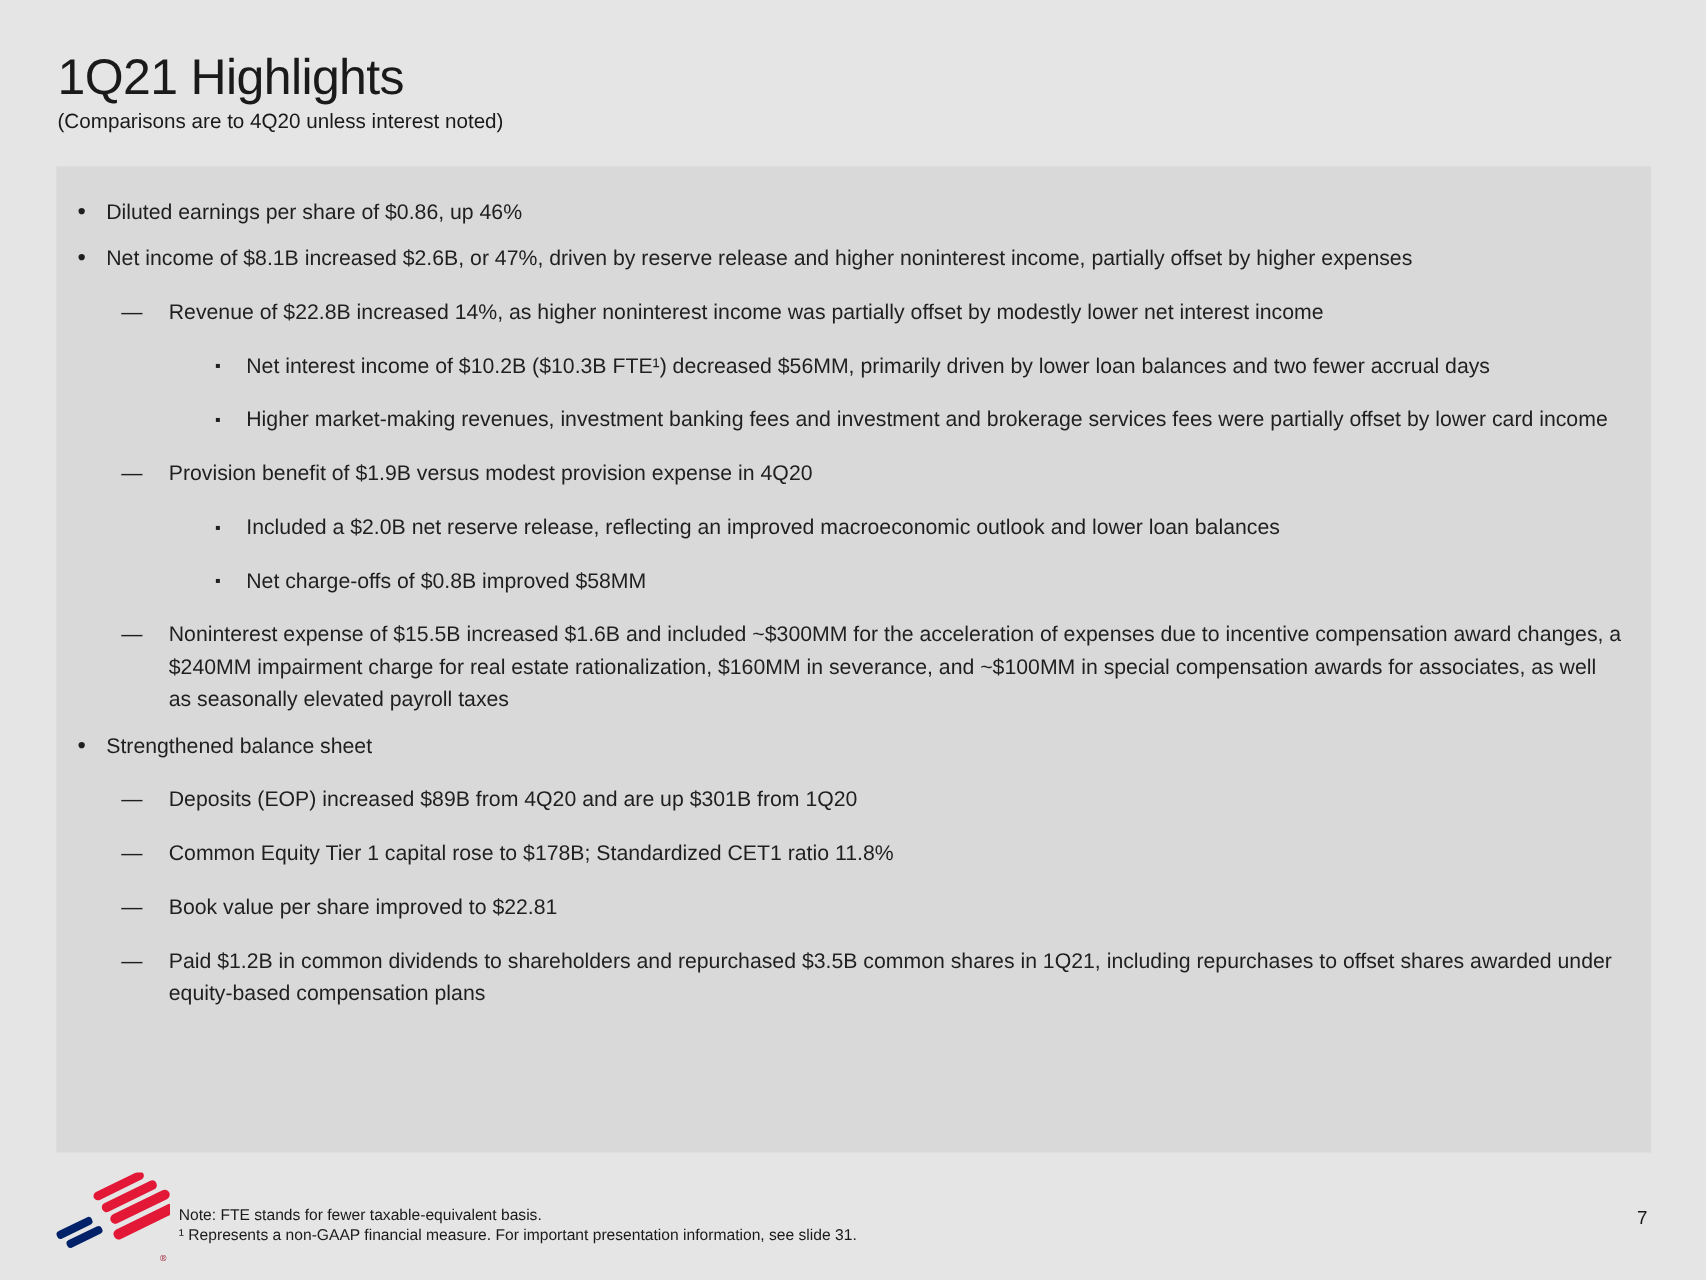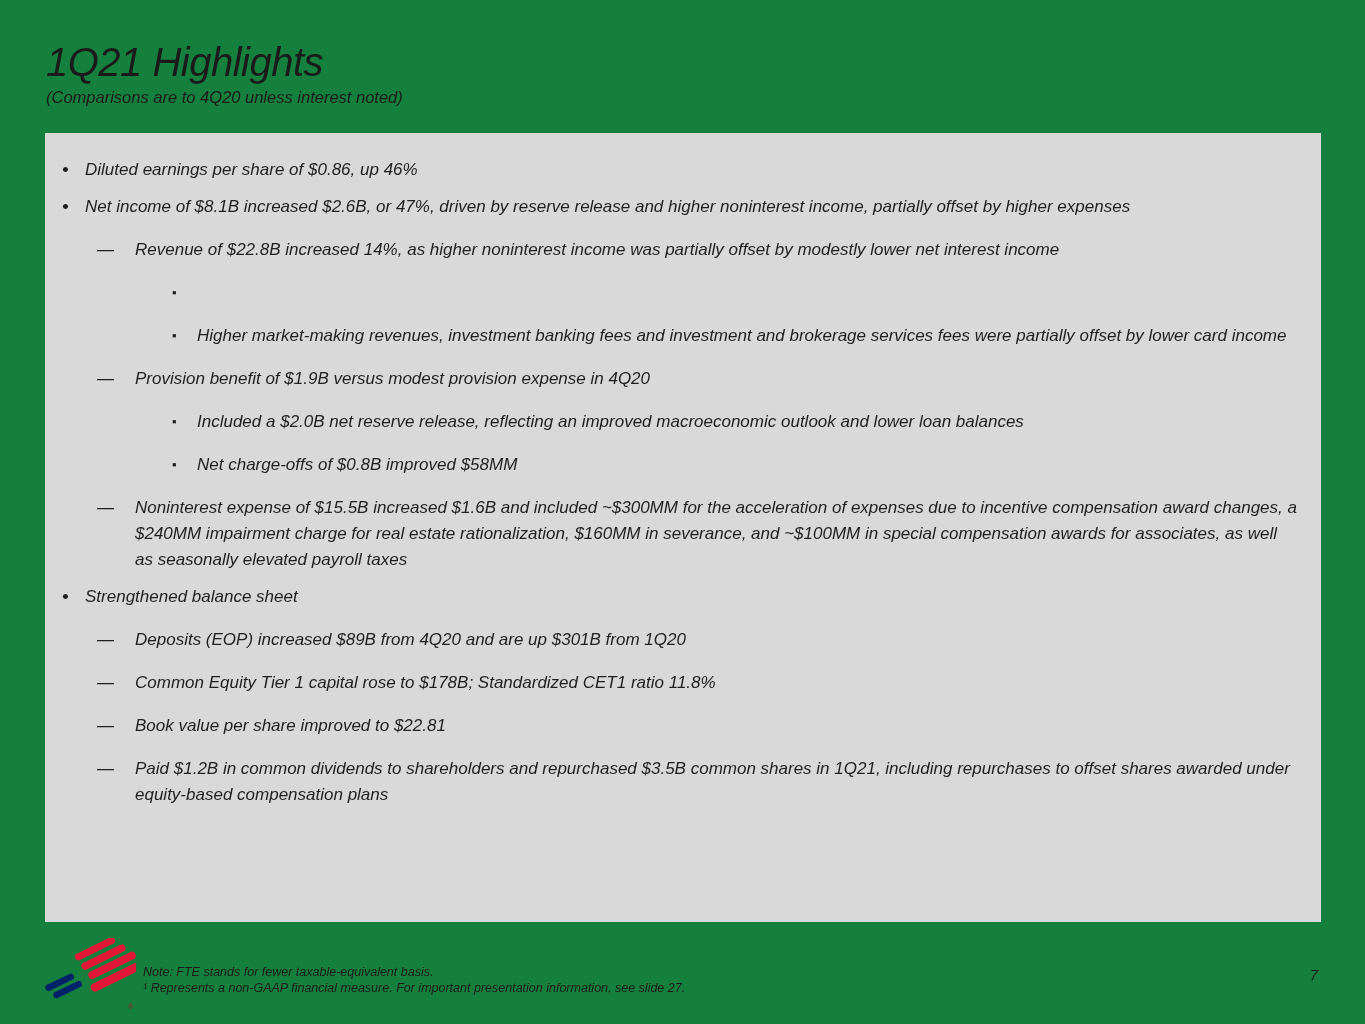--- a/index.html
+++ b/index.html
@@ -1,23 +1,22 @@
 <!DOCTYPE html>
 <html><head>
 <meta charset="utf-8">
 <style>
   html,body{margin:0;padding:0;background:#fff;}
   .page{
     position:relative;
     width:1365px;height:1024px;
-    background:#15803d;
+    background:#e5e5e5;
     font-family:"Liberation Sans", sans-serif;
     color:#1f1f1f;
     overflow:hidden;
-    font-style:italic;
   }
   .title-block{position:absolute;left:46px;top:40px;}
   .page-title{
     font-size:40px;line-height:1.1;font-weight:400;
     letter-spacing:-0.5px;color:#1a1a1a;
   }
   .page-subtitle{
     font-size:16.5px;line-height:1.25;margin-top:3px;color:#1a1a1a;
   }
   .content-panel{
@@ -67,20 +66,21 @@
     <div class="item lvl1">
       <span class="marker">•</span>
       <span class="item-text">Net income of $8.1B increased $2.6B, or 47%, driven by reserve release and higher noninterest income, partially offset by higher expenses</span>
     </div>
     <div class="item lvl2">
       <span class="marker">—</span>
       <span class="item-text">Revenue of $22.8B increased 14%, as higher noninterest income was partially offset by modestly lower net interest income</span>
     </div>
     <div class="item lvl3">
       <span class="marker">▪</span>
+      <span class="item-text">Net interest income of $10.2B ($10.3B FTE¹) decreased $56MM, primarily driven by lower loan balances and two fewer accrual days</span>
     </div>
     <div class="item lvl3">
       <span class="marker">▪</span>
       <span class="item-text">Higher market-making revenues, investment banking fees and investment and brokerage services fees were partially offset by lower card income</span>
     </div>
     <div class="item lvl2">
       <span class="marker">—</span>
       <span class="item-text">Provision benefit of $1.9B versus modest provision expense in 4Q20</span>
     </div>
     <div class="item lvl3">
@@ -127,18 +127,18 @@
           <rect x="40" y="12" width="44" height="7" rx="3.5" fill="#E31837"></rect>
           <rect x="42" y="23" width="48" height="7.5" rx="3.5" fill="#E31837"></rect>
           <rect x="44" y="34" width="52" height="8" rx="4" fill="#E31837"></rect>
           <rect x="41" y="46" width="54" height="8.5" rx="4" fill="#E31837"></rect>
         </g>
         <text x="84" y="71" font-size="7" fill="#9a1b2e">®</text>
       </svg>
     </div>
     <div class="footer-notes">
       <div>Note: FTE stands for fewer taxable-equivalent basis.</div>
-      <div>¹ Represents a non-GAAP financial measure. For important presentation information, see slide 27.</div>
+      <div>¹ Represents a non-GAAP financial measure. For important presentation information, see slide 31.</div>
     </div>
     <div class="page-number">7</div>
   </div>
 
 </div>
 
 </body></html>

